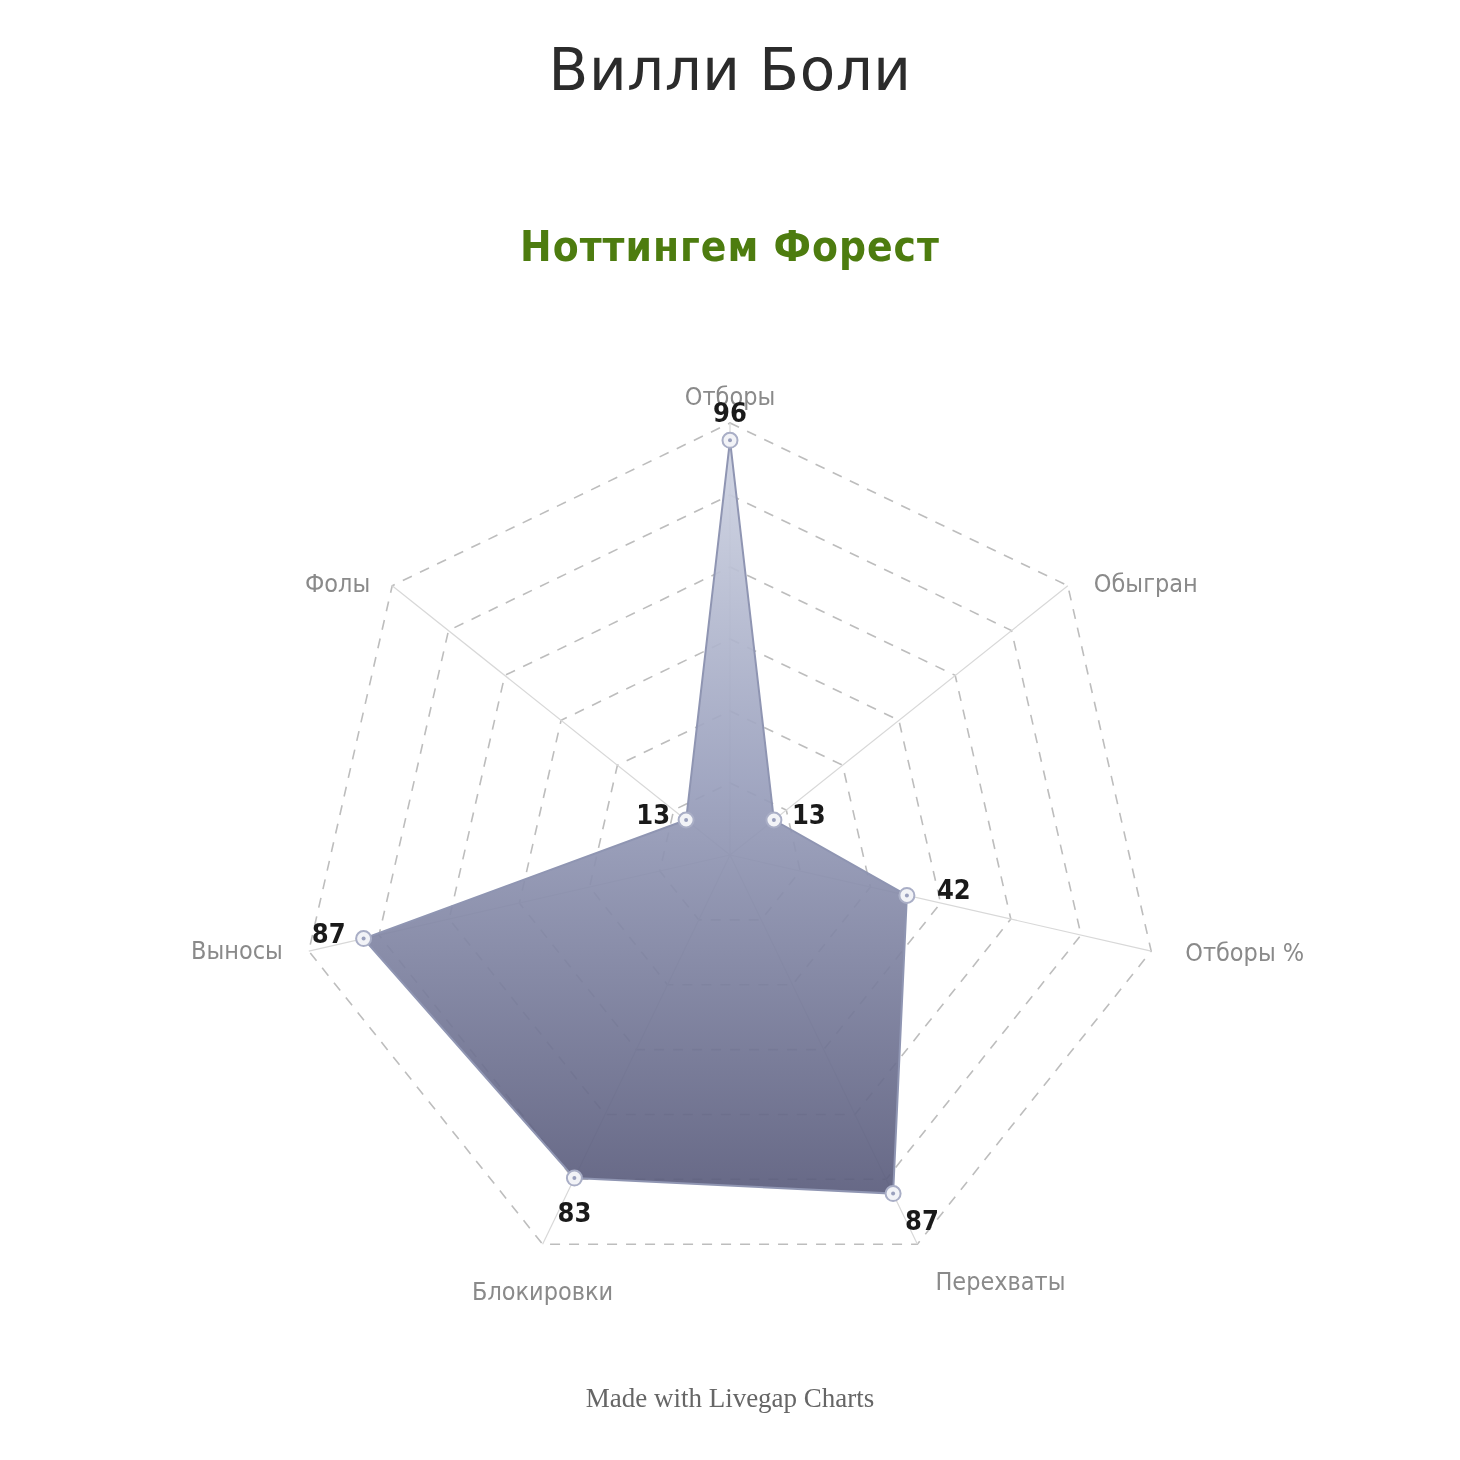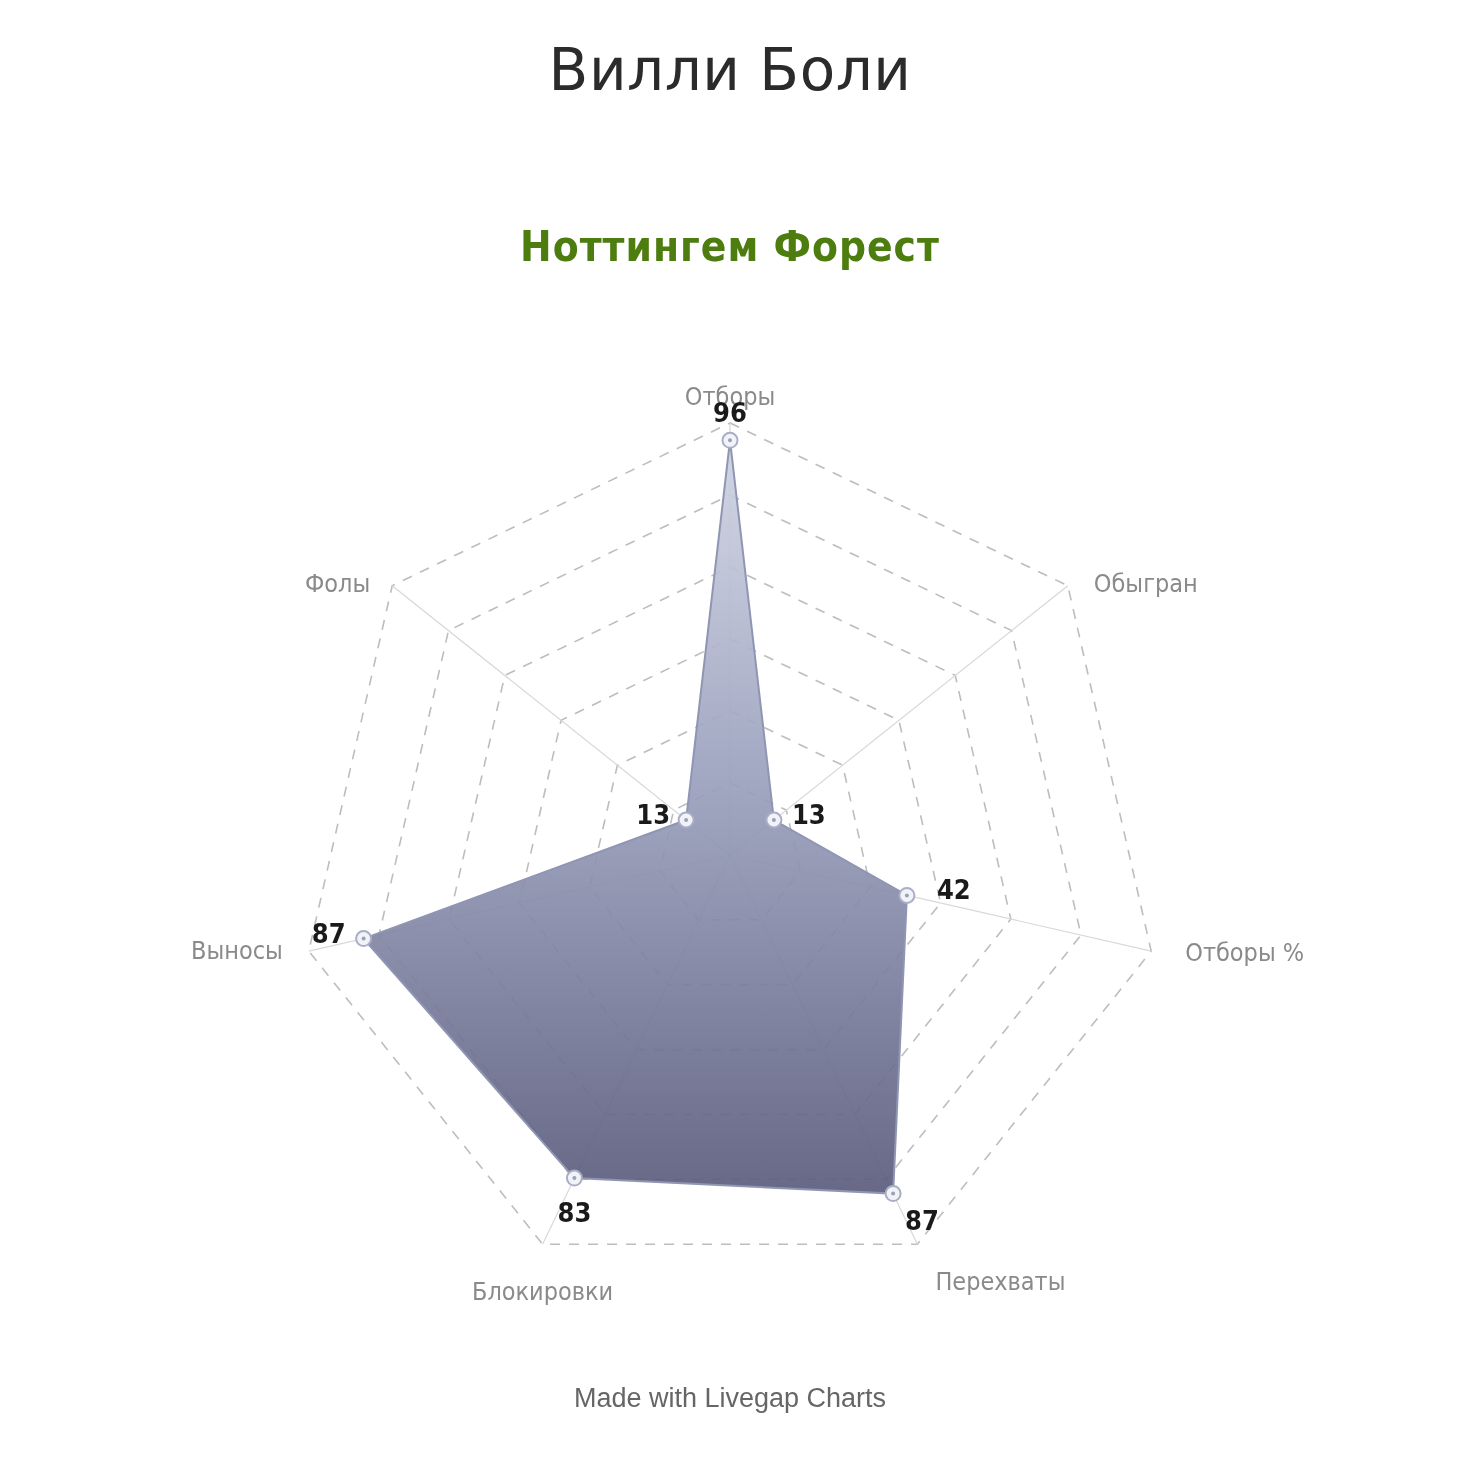--- a/index.html
+++ b/index.html
@@ -41,21 +41,21 @@
     font-weight: 700;
     color: #4d7c0f;
     letter-spacing: 1px;
   }
   .footer {
     position: absolute;
     bottom: 46px;
     left: 0;
     width: 100%;
     text-align: center;
-    font-family: Liberation Sans, sans-serif;
+    font-family: Liberation Serif, serif;
     font-size: 27px;
     font-weight: 400;
     color: #666666;
   }
   svg.radar {
     position: absolute;
     top: 300px;
     left: 0;
     width: 1460px;
     height: 1060px;

